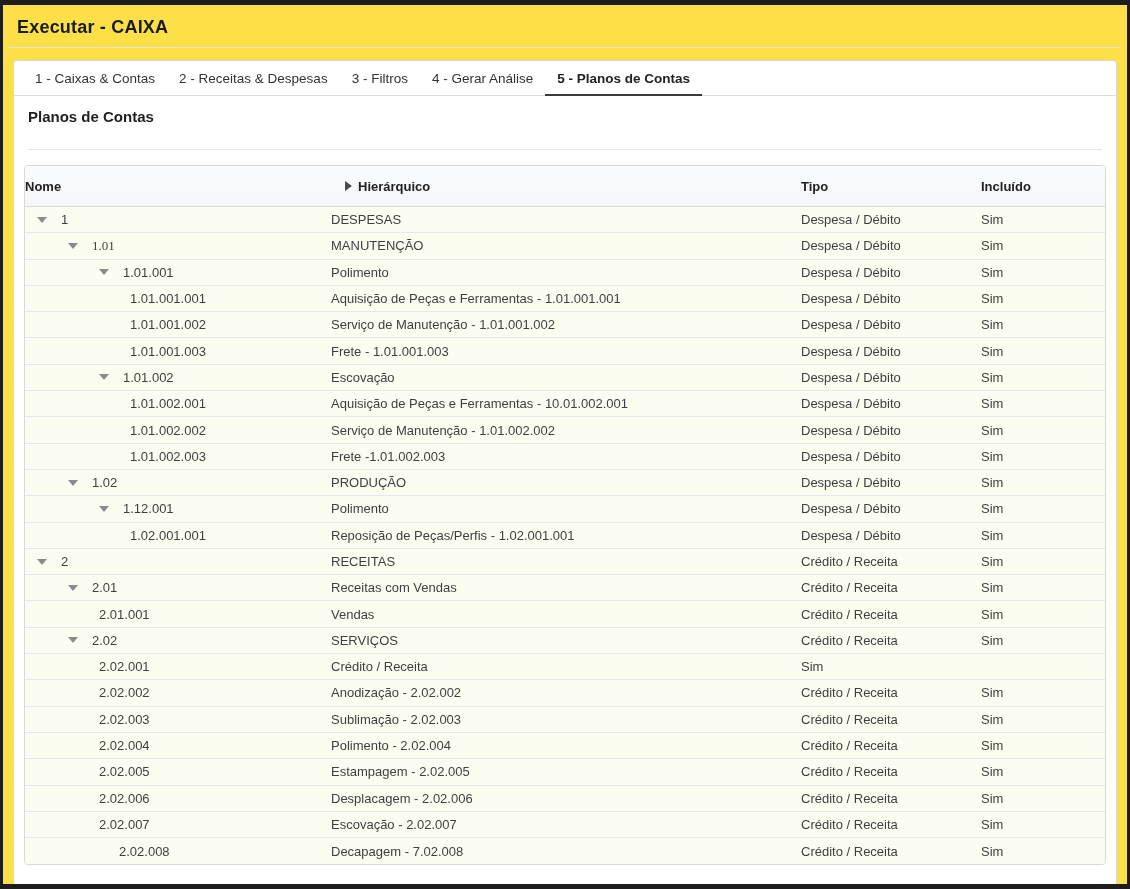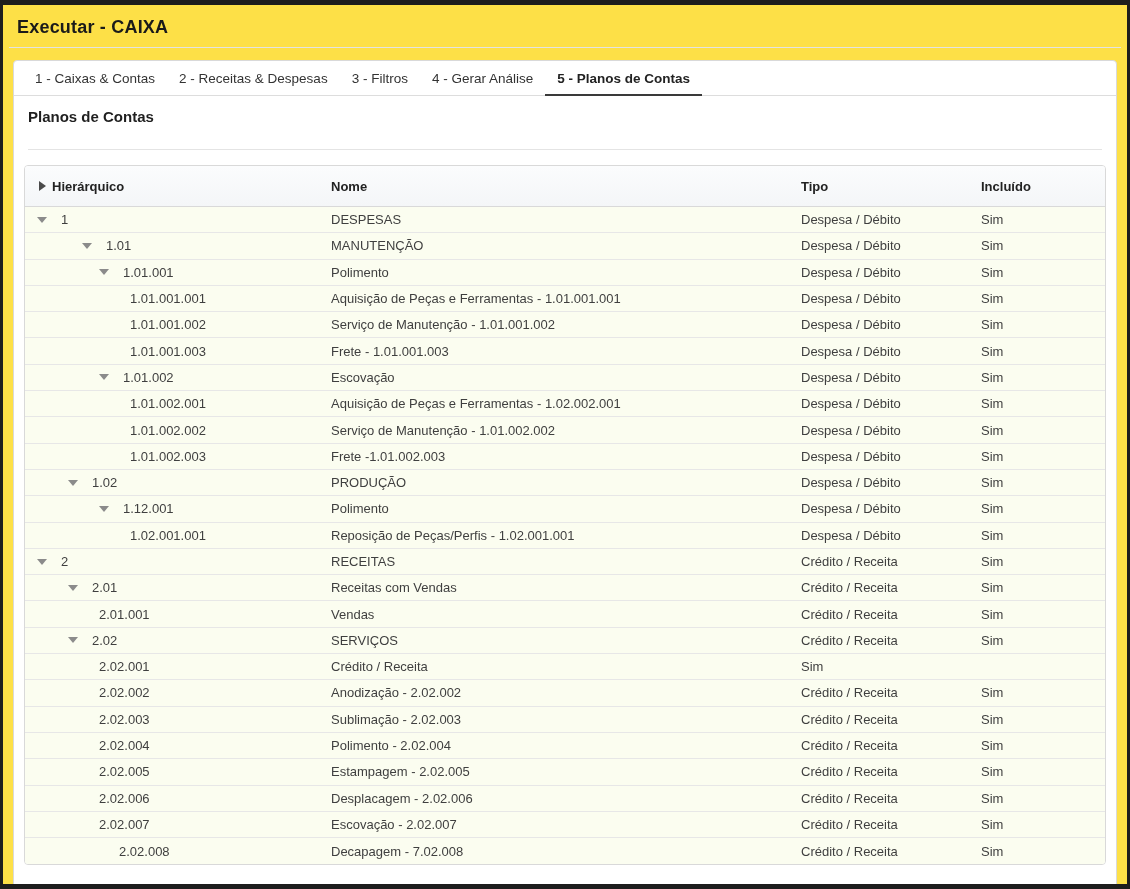--- a/index.html
+++ b/index.html
@@ -94,41 +94,41 @@
       <div class="tab">3 - Filtros</div>
       <div class="tab">4 - Gerar Análise</div>
       <div class="tab active">5 - Planos de Contas</div>
     </div>
 
     <div class="section-heading">Planos de Contas</div>
     <hr class="section-rule">
 
     <div class="table-wrap">
       <div class="thead">
+        <div class="th">Nome</div>
         <div class="th th-hier">
           <span class="tri tri-right"></span>
           <span>Hierárquico</span>
         </div>
-        <div class="th">Nome</div>
         <div class="th">Tipo</div>
         <div class="th">Incluído</div>
       </div>
       <div id="tbody">
   <div class="tr">
     <div class="td td-hier" style="padding-left: 12px;">
       <span class="tri tri-down"></span>
       <span>1</span>
     </div>
     <div class="td">DESPESAS</div>
     <div class="td">Despesa / Débito</div>
     <div class="td">Sim</div>
   </div>
 
   <div class="tr">
-    <div class="td td-hier" style="padding-left: 57px;">
+    <div class="td td-hier" style="padding-left: 43px; font-family: Liberation Serif, serif;">
       <span class="tri tri-down"></span>
       <span>1.01</span>
     </div>
     <div class="td">MANUTENÇÃO</div>
     <div class="td">Despesa / Débito</div>
     <div class="td">Sim</div>
   </div>
 
   <div class="tr">
     <div class="td td-hier" style="padding-left: 74px;">
@@ -178,21 +178,21 @@
     <div class="td">Escovação</div>
     <div class="td">Despesa / Débito</div>
     <div class="td">Sim</div>
   </div>
 
   <div class="tr">
     <div class="td td-hier" style="padding-left: 105px;">
 
       <span>1.01.002.001</span>
     </div>
-    <div class="td">Aquisição de Peças e Ferramentas - 1.02.002.001</div>
+    <div class="td">Aquisição de Peças e Ferramentas - 10.01.002.001</div>
     <div class="td">Despesa / Débito</div>
     <div class="td">Sim</div>
   </div>
 
   <div class="tr">
     <div class="td td-hier" style="padding-left: 105px;">
 
       <span>1.01.002.002</span>
     </div>
     <div class="td">Serviço de Manutenção - 1.01.002.002</div>

